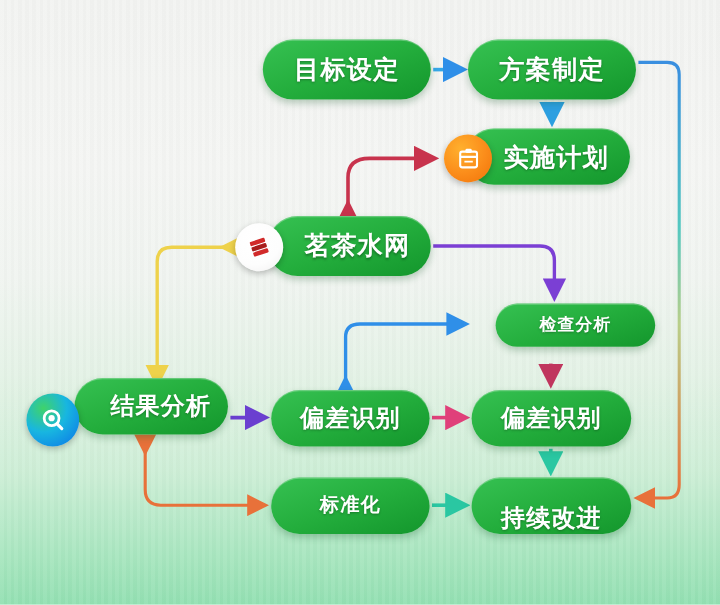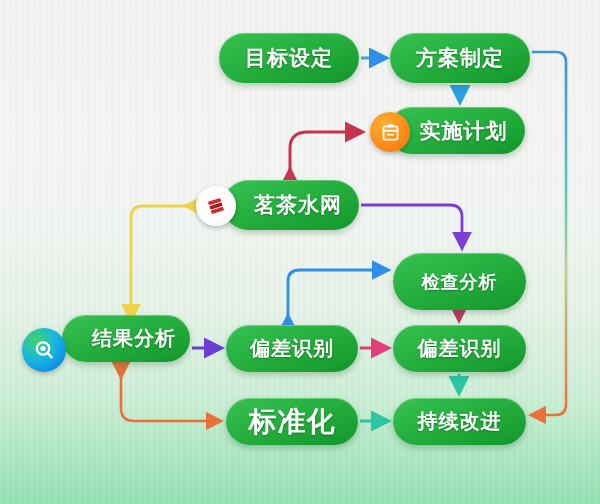--- a/index.html
+++ b/index.html
@@ -161,41 +161,41 @@
   </div>
 
   <div class="node" style="left:388px;top:107px;width:137px;height:47px;font-size:21px;padding-left:14px;">
     <span class="label">实施计划</span>
   </div>
 
   <div class="node" style="left:223px;top:180px;width:136px;height:50px;font-size:21px;padding-left:14px;">
     <span class="label">茗茶水网</span>
   </div>
 
-  <div class="node" style="left:393px;top:253px;width:133px;height:57px;font-size:18px;">
+  <div class="node" style="left:413px;top:253px;width:133px;height:36px;font-size:14px;">
     <span class="label">检查分析</span>
   </div>
 
   <div class="node" style="left:62px;top:315px;width:128px;height:47px;font-size:20px;padding-left:16px;">
     <span class="label">结果分析</span>
   </div>
 
   <div class="node" style="left:226px;top:325px;width:132px;height:47px;font-size:20px;">
     <span class="label">偏差识别</span>
   </div>
 
   <div class="node" style="left:393px;top:325px;width:133px;height:47px;font-size:20px;">
     <span class="label">偏差识别</span>
   </div>
 
-  <div class="node" style="left:226px;top:398px;width:132px;height:47px;font-size:28px;">
+  <div class="node" style="left:226px;top:398px;width:132px;height:47px;font-size:16px;">
     <span class="label">标准化</span>
   </div>
 
-  <div class="node" style="left:393px;top:398px;width:133px;height:47px;font-size:20px;">
+  <div class="node" style="left:393px;top:398px;width:133px;height:47px;font-size:20px;align-items:flex-end;">
     <span class="label">持续改进</span>
   </div>
 
   <div class="badge orange" style="left:370px;top:112px;width:40px;height:40px;">
     <svg width="21" height="21" viewBox="0 0 24 24">
       <rect x="4" y="5" width="16" height="15" rx="2" fill="none" stroke="#ffffff" stroke-width="2"></rect>
       <rect x="9" y="2.2" width="6" height="4" rx="1.4" fill="#ffffff"></rect>
       <line x1="4" y1="10" x2="20" y2="10" stroke="#ffffff" stroke-width="2"></line>
       <line x1="8" y1="14.5" x2="16" y2="14.5" stroke="#ffffff" stroke-width="1.8"></line>
     </svg>

